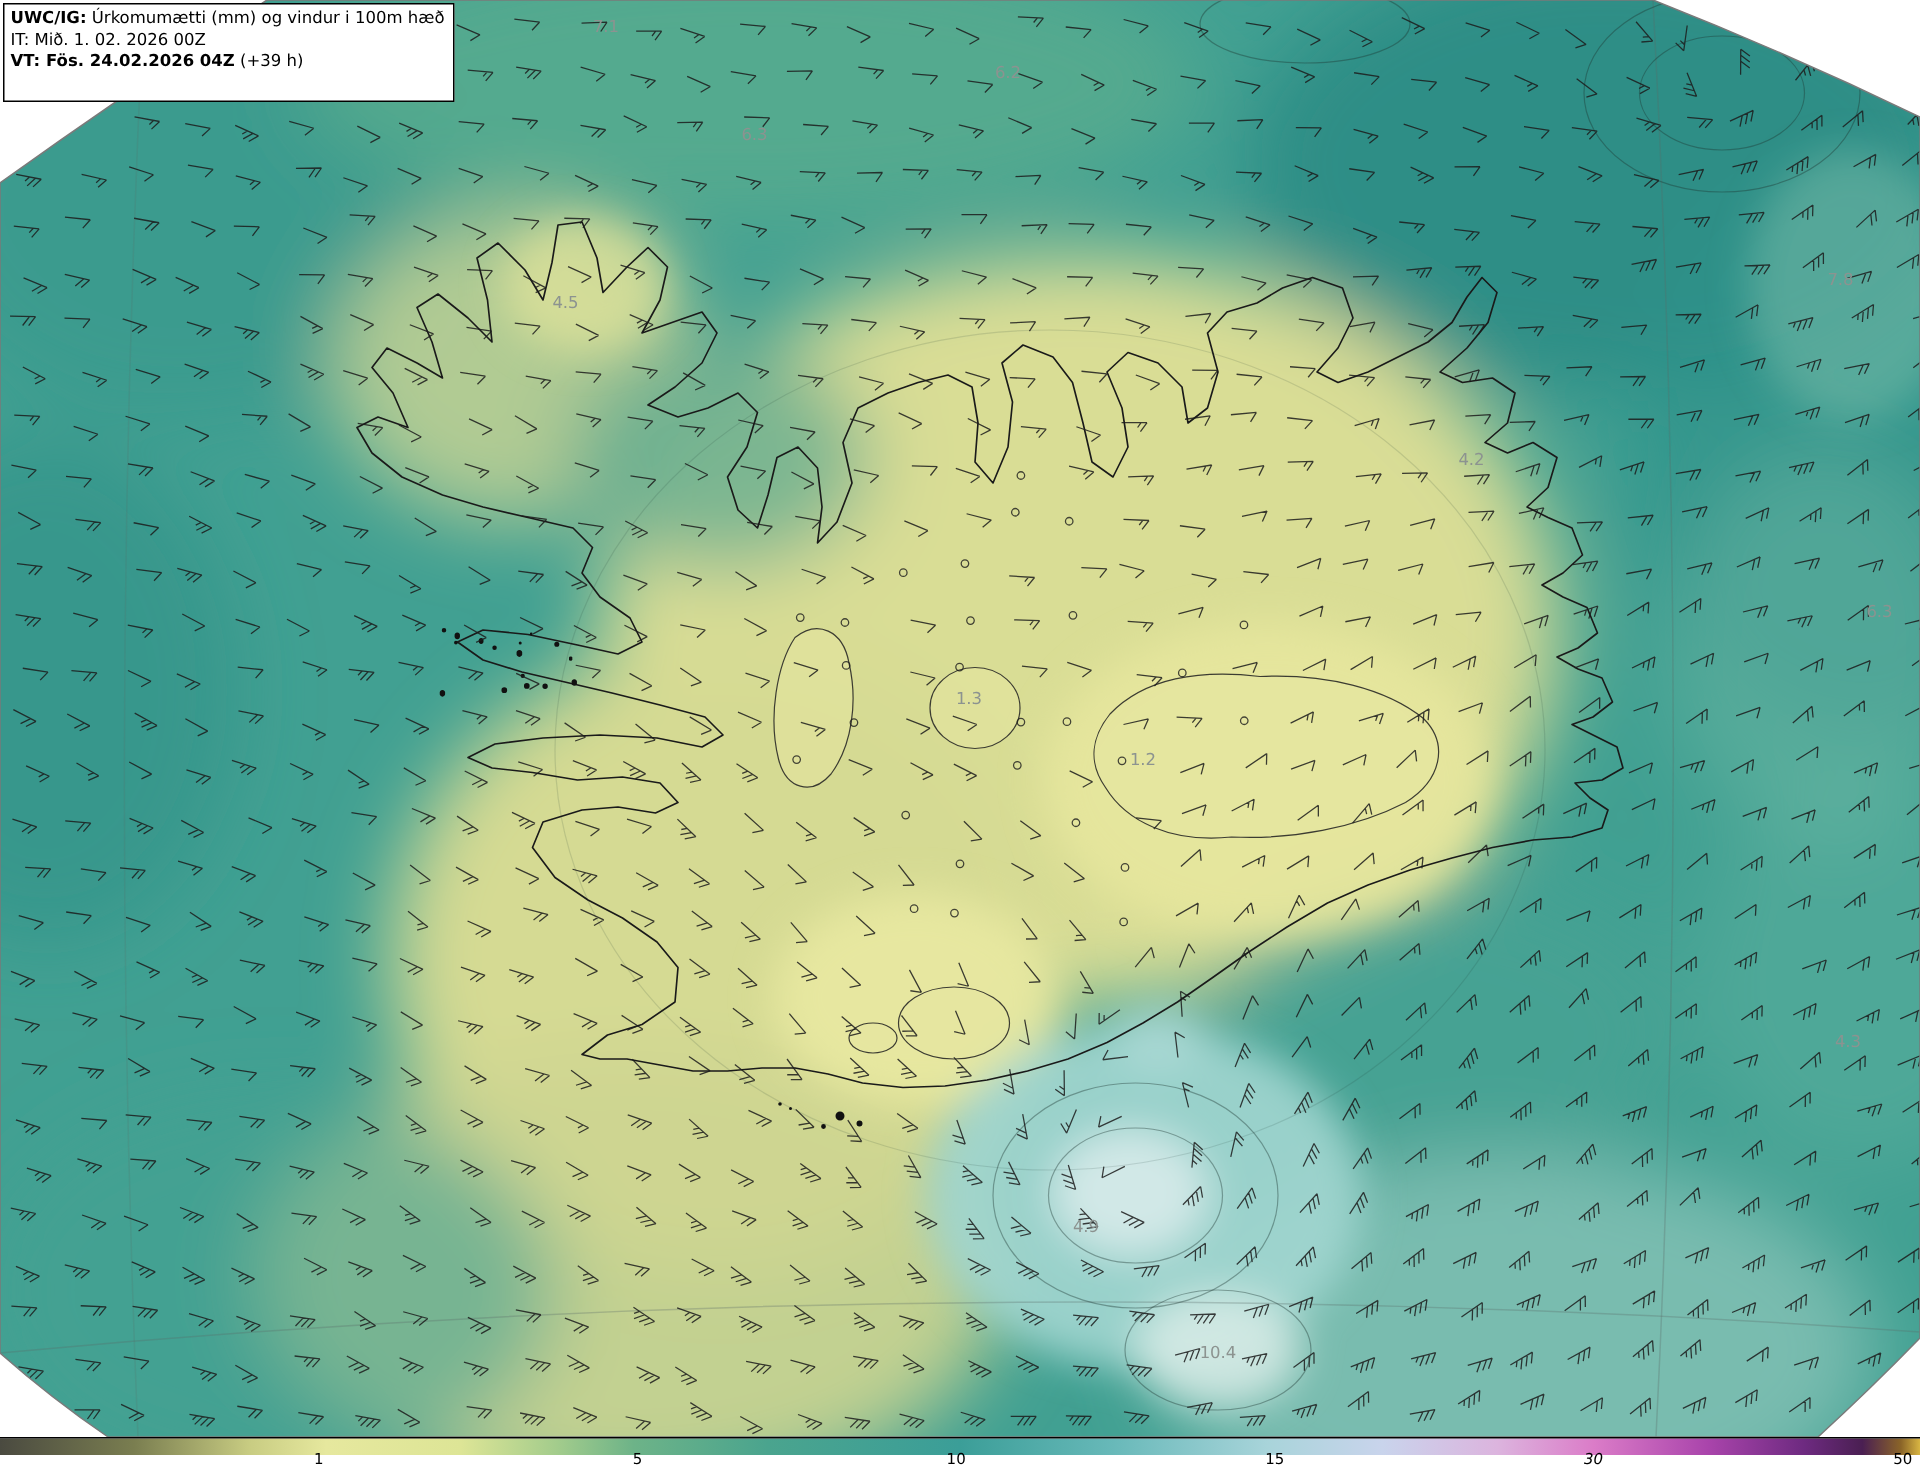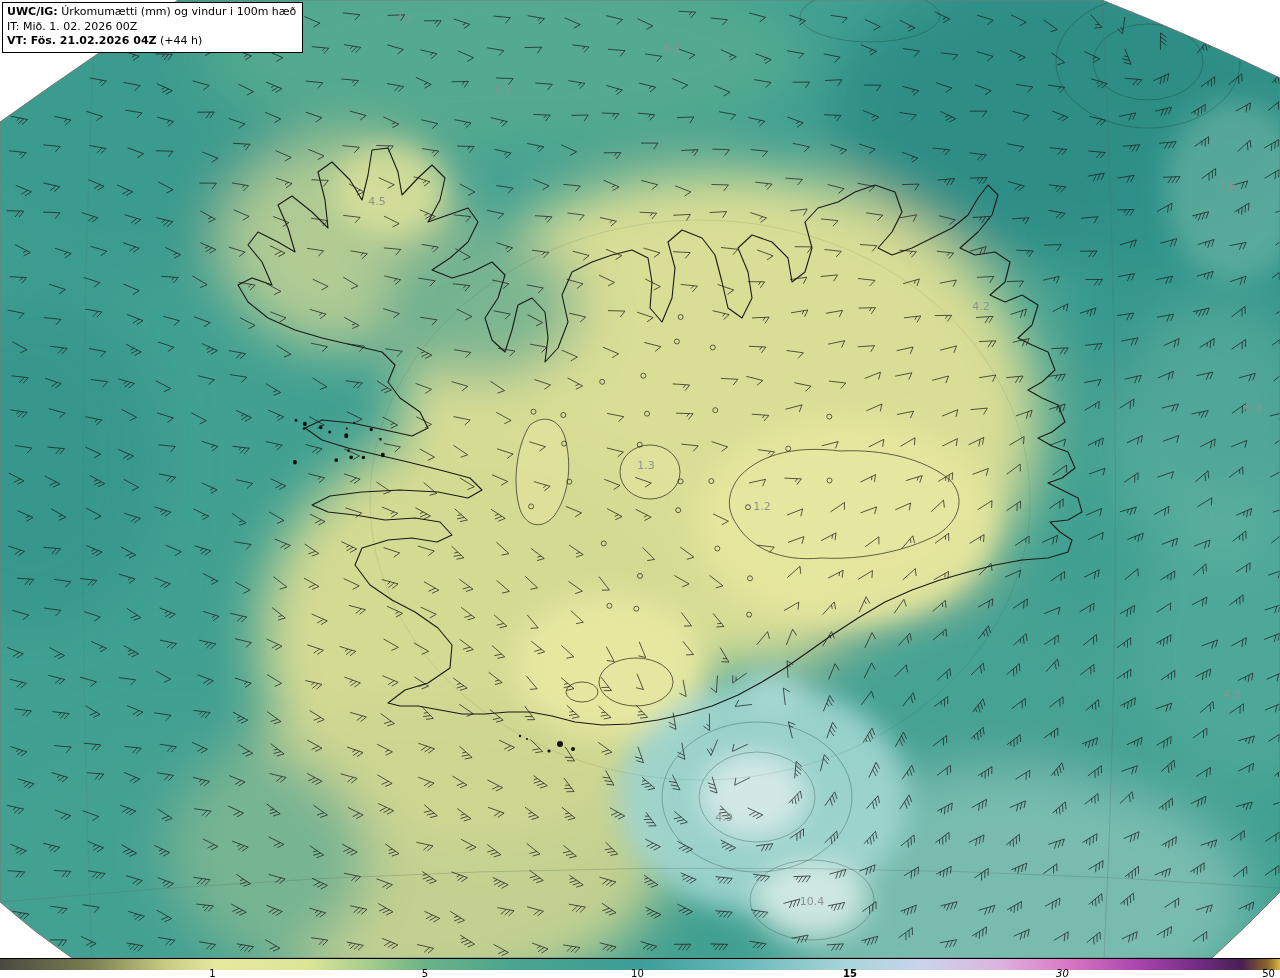--- a/index.html
+++ b/index.html
@@ -4,21 +4,21 @@
 <style>
   html,body{margin:0;padding:0;}
   body{
     width:1280px;height:978px;position:relative;overflow:hidden;
     background:#ffffff;font-family:"DejaVu Sans", sans-serif;
   }
   #map-svg{position:absolute;left:0;top:0;}
   #title-box{
     position:absolute;left:2px;top:2px;z-index:10;
     background:#ffffff;border:1px solid #000;
-    padding:2px 6px 3px 4px;font-size:11px;line-height:1.32;color:#000;
+    padding:2px 6px 18px 4px;font-size:11px;line-height:1.32;color:#000;
     white-space:nowrap;
   }
   #title-box .b{font-weight:bold;}
   #colorbar{
     position:absolute;left:0;bottom:0;width:1280px;height:20px;z-index:9;
     background:#ffffff;
   }
   #colorbar-gradient{
     position:absolute;left:0;top:0;width:100%;height:12px;
     border-top:1px solid #000;box-sizing:border-box;
@@ -131,27 +131,27 @@
 </svg>
 
 <div id="title-box">
   <div>
     <span class="b">UWC/IG:</span><span> Úrkomumætti (mm) og vindur i 100m hæð</span>
   </div>
   <div>
     <span>IT: Mið. 1. 02. 2026 00Z</span>
   </div>
   <div>
-    <span class="b">VT: Fös. 21.02.2026 04Z</span><span> (+44 h)</span>
+    <span class="b">VT: Fös. 24.02.2026 04Z</span><span> (+39 h)</span>
   </div>
 </div>
 
 <div id="colorbar">
   <div id="colorbar-gradient" style="background: linear-gradient(to right, rgb(74, 74, 64) 0%, rgb(122, 126, 80) 7%, rgb(200, 204, 130) 13%, rgb(230, 232, 158) 17%, rgb(221, 229, 150) 24%, rgb(163, 204, 140) 29%, rgb(109, 179, 136) 33%, rgb(74, 164, 142) 40%, rgb(59, 158, 152) 50%, rgb(104, 185, 185) 58%, rgb(168, 212, 218) 66%, rgb(201, 212, 236) 72%, rgb(220, 180, 222) 78%, rgb(219, 124, 200) 83%, rgb(169, 68, 171) 89%, rgb(109, 42, 128) 94%, rgb(74, 31, 82) 97%, rgb(138, 100, 40) 99%, rgb(216, 181, 66) 100%);"></div>
   <div id="colorbar-ticks">
       <span class="cb-tick" style="left: 16.6%;">1</span>
       <span class="cb-tick" style="left: 33.2%;">5</span>
       <span class="cb-tick" style="left: 49.8%;">10</span>
-      <span class="cb-tick" style="left: 66.4%; font-weight: bold;">15</span>
+      <span class="cb-tick" style="left: 66.4%;">15</span>
       <span class="cb-tick" style="left: 83%; font-style: italic;">30</span>
       <span class="cb-tick" style="left: 99.6%; transform: translateX(-100%);">50</span>
     </div>
 </div>
 
 </body></html>

